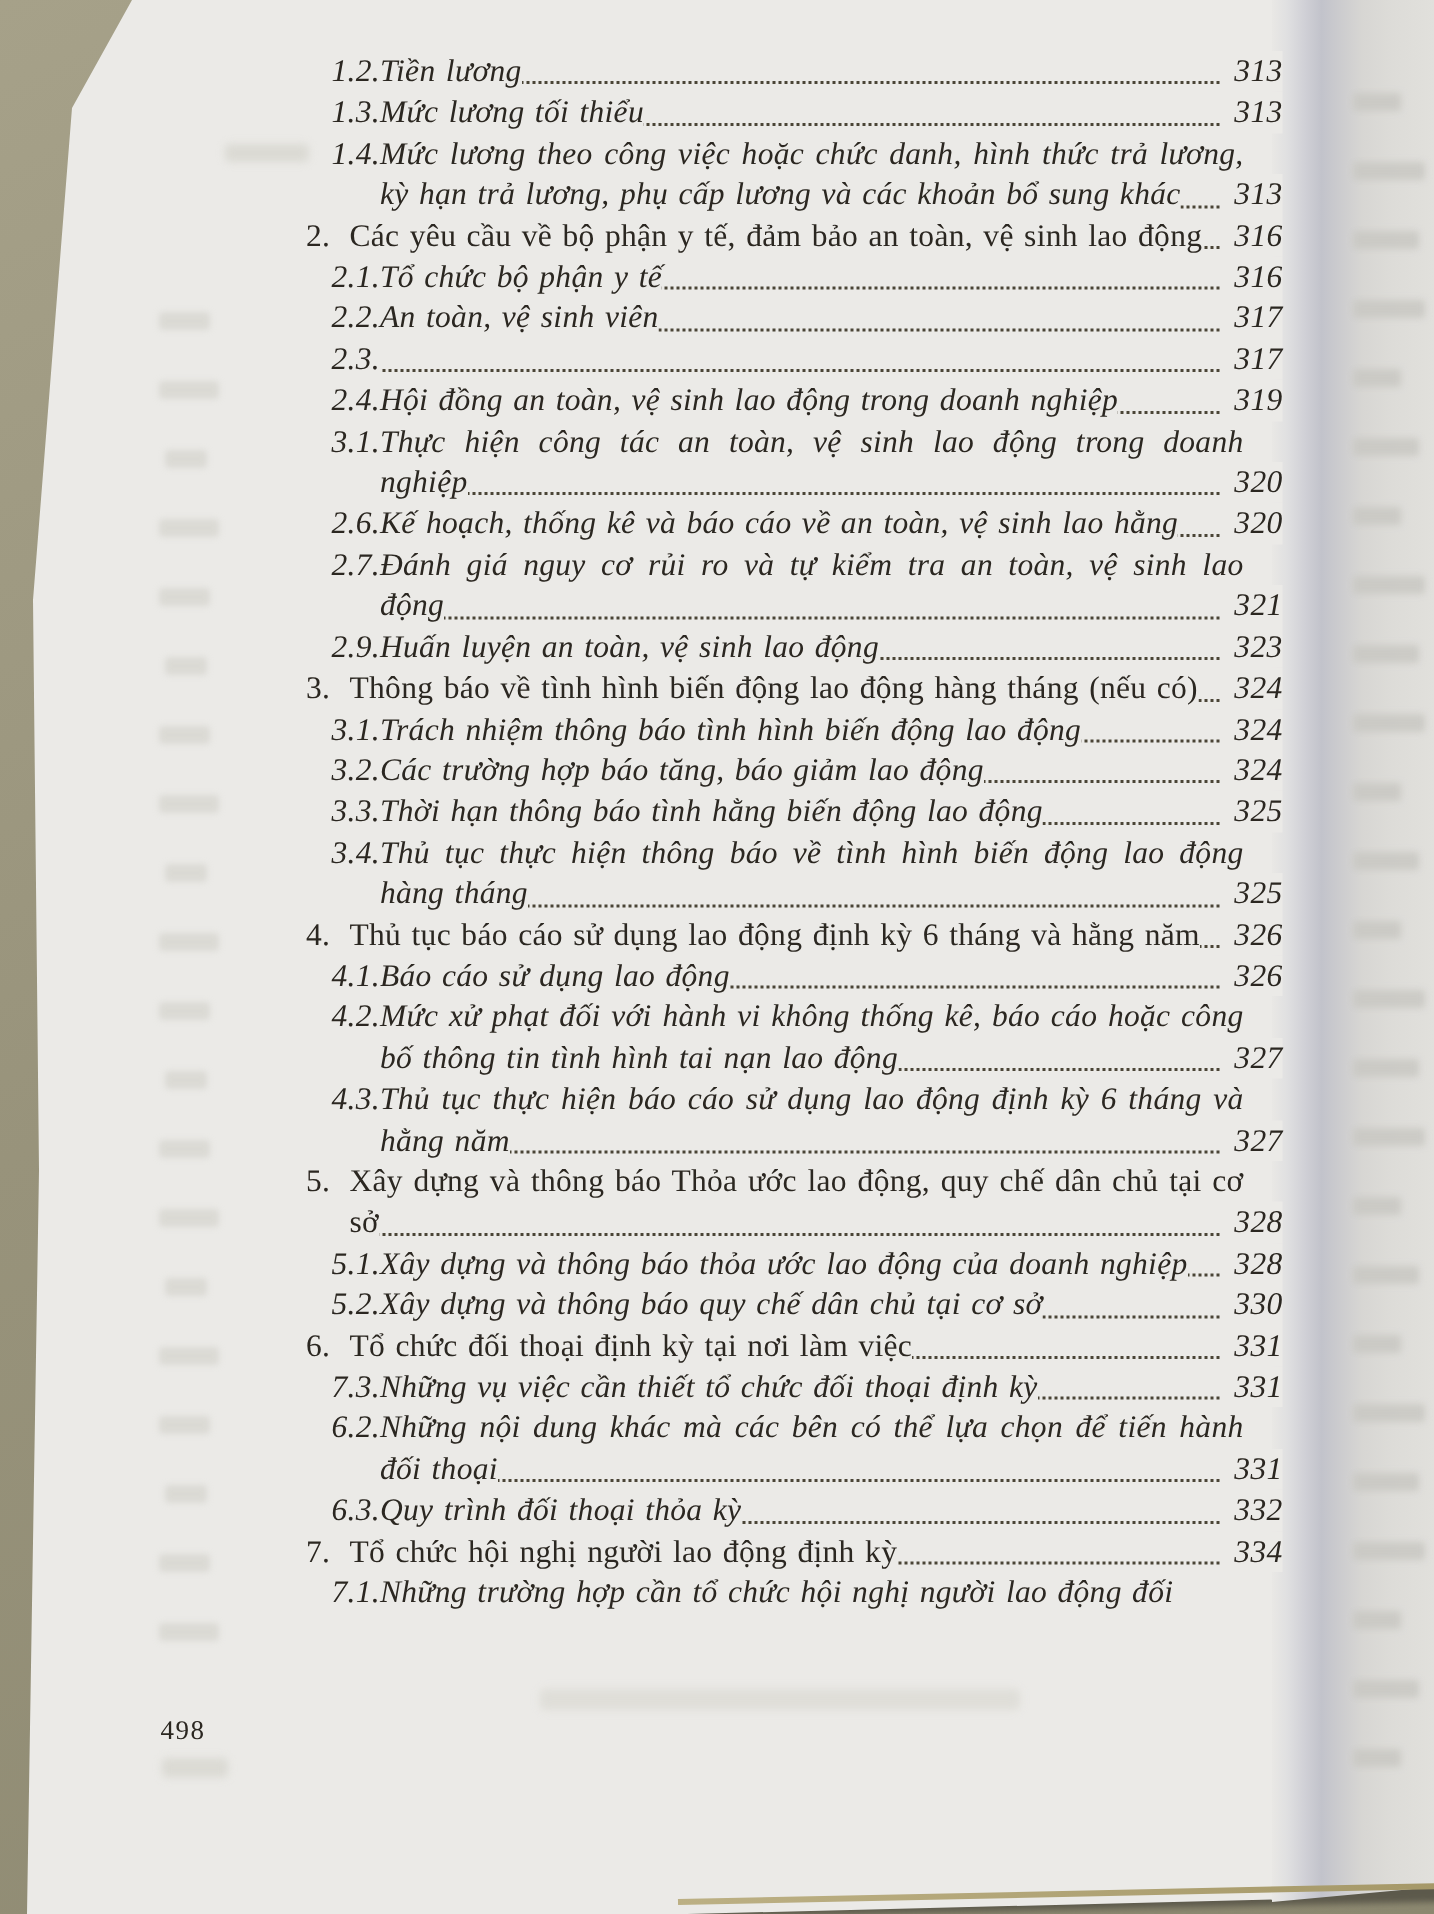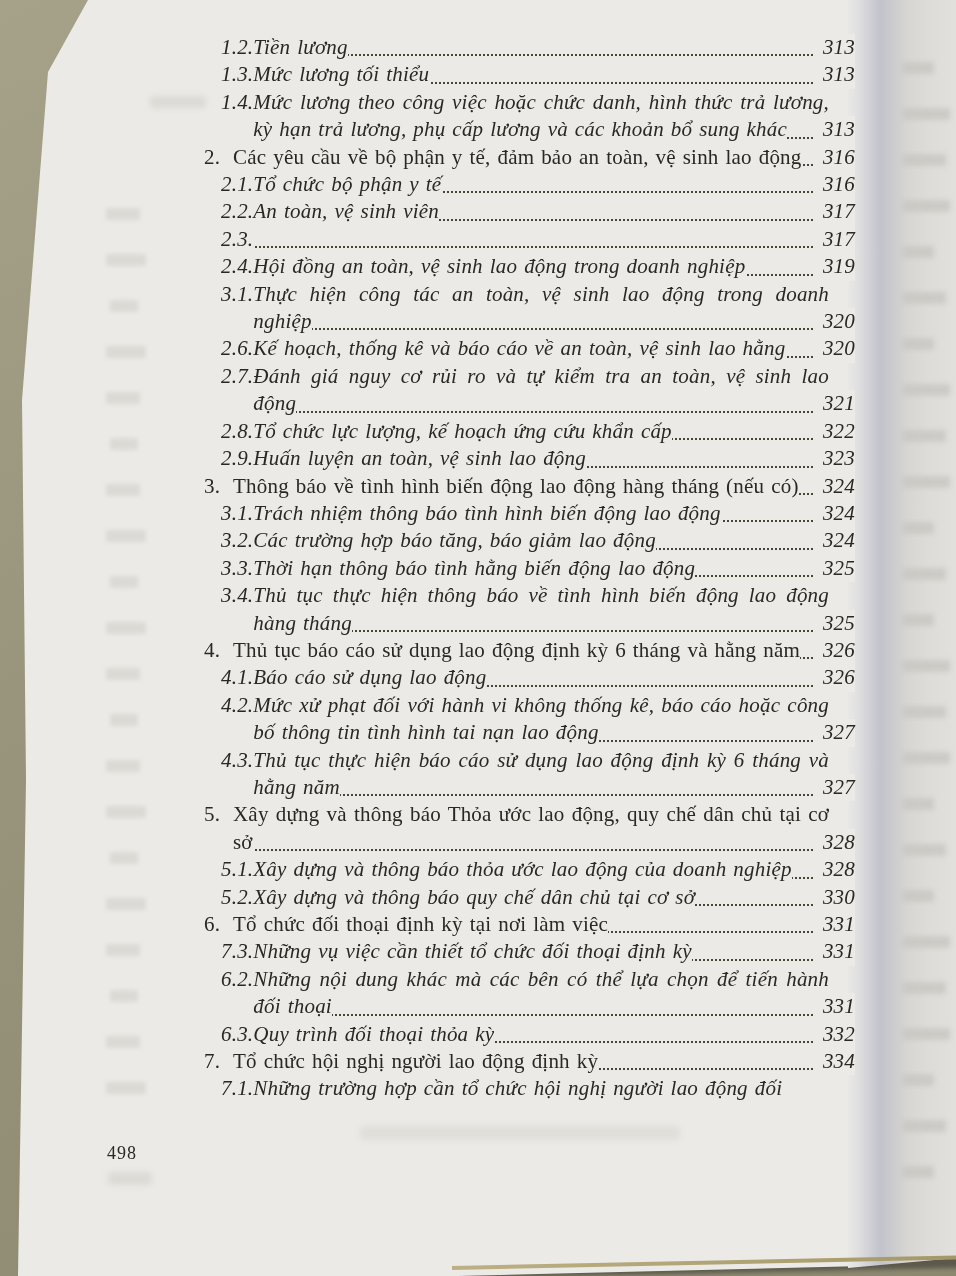--- a/index.html
+++ b/index.html
@@ -236,28 +236,20 @@
 
   <div class="entry sub">
     <span class="num">2.7.</span>
     <span class="ebody">
       <span class="leader"></span>
       <span class="title">Đánh giá nguy cơ rủi ro và tự kiểm tra an toàn, vệ sinh lao động</span>
       <span class="pg">321</span>
     </span>
   </div>
 
-  <div class="entry sub">
-    <span class="num">2.8.</span>
-    <span class="ebody">
-      <span class="leader"></span>
-      <span class="title">Tổ chức lực lượng, kế hoạch ứng cứu khẩn cấp</span>
-      <span class="pg">322</span>
-    </span>
-  </div>
 
   <div class="entry sub">
     <span class="num">2.9.</span>
     <span class="ebody">
       <span class="leader"></span>
       <span class="title">Huấn luyện an toàn, vệ sinh lao động</span>
       <span class="pg">323</span>
     </span>
   </div>
 

